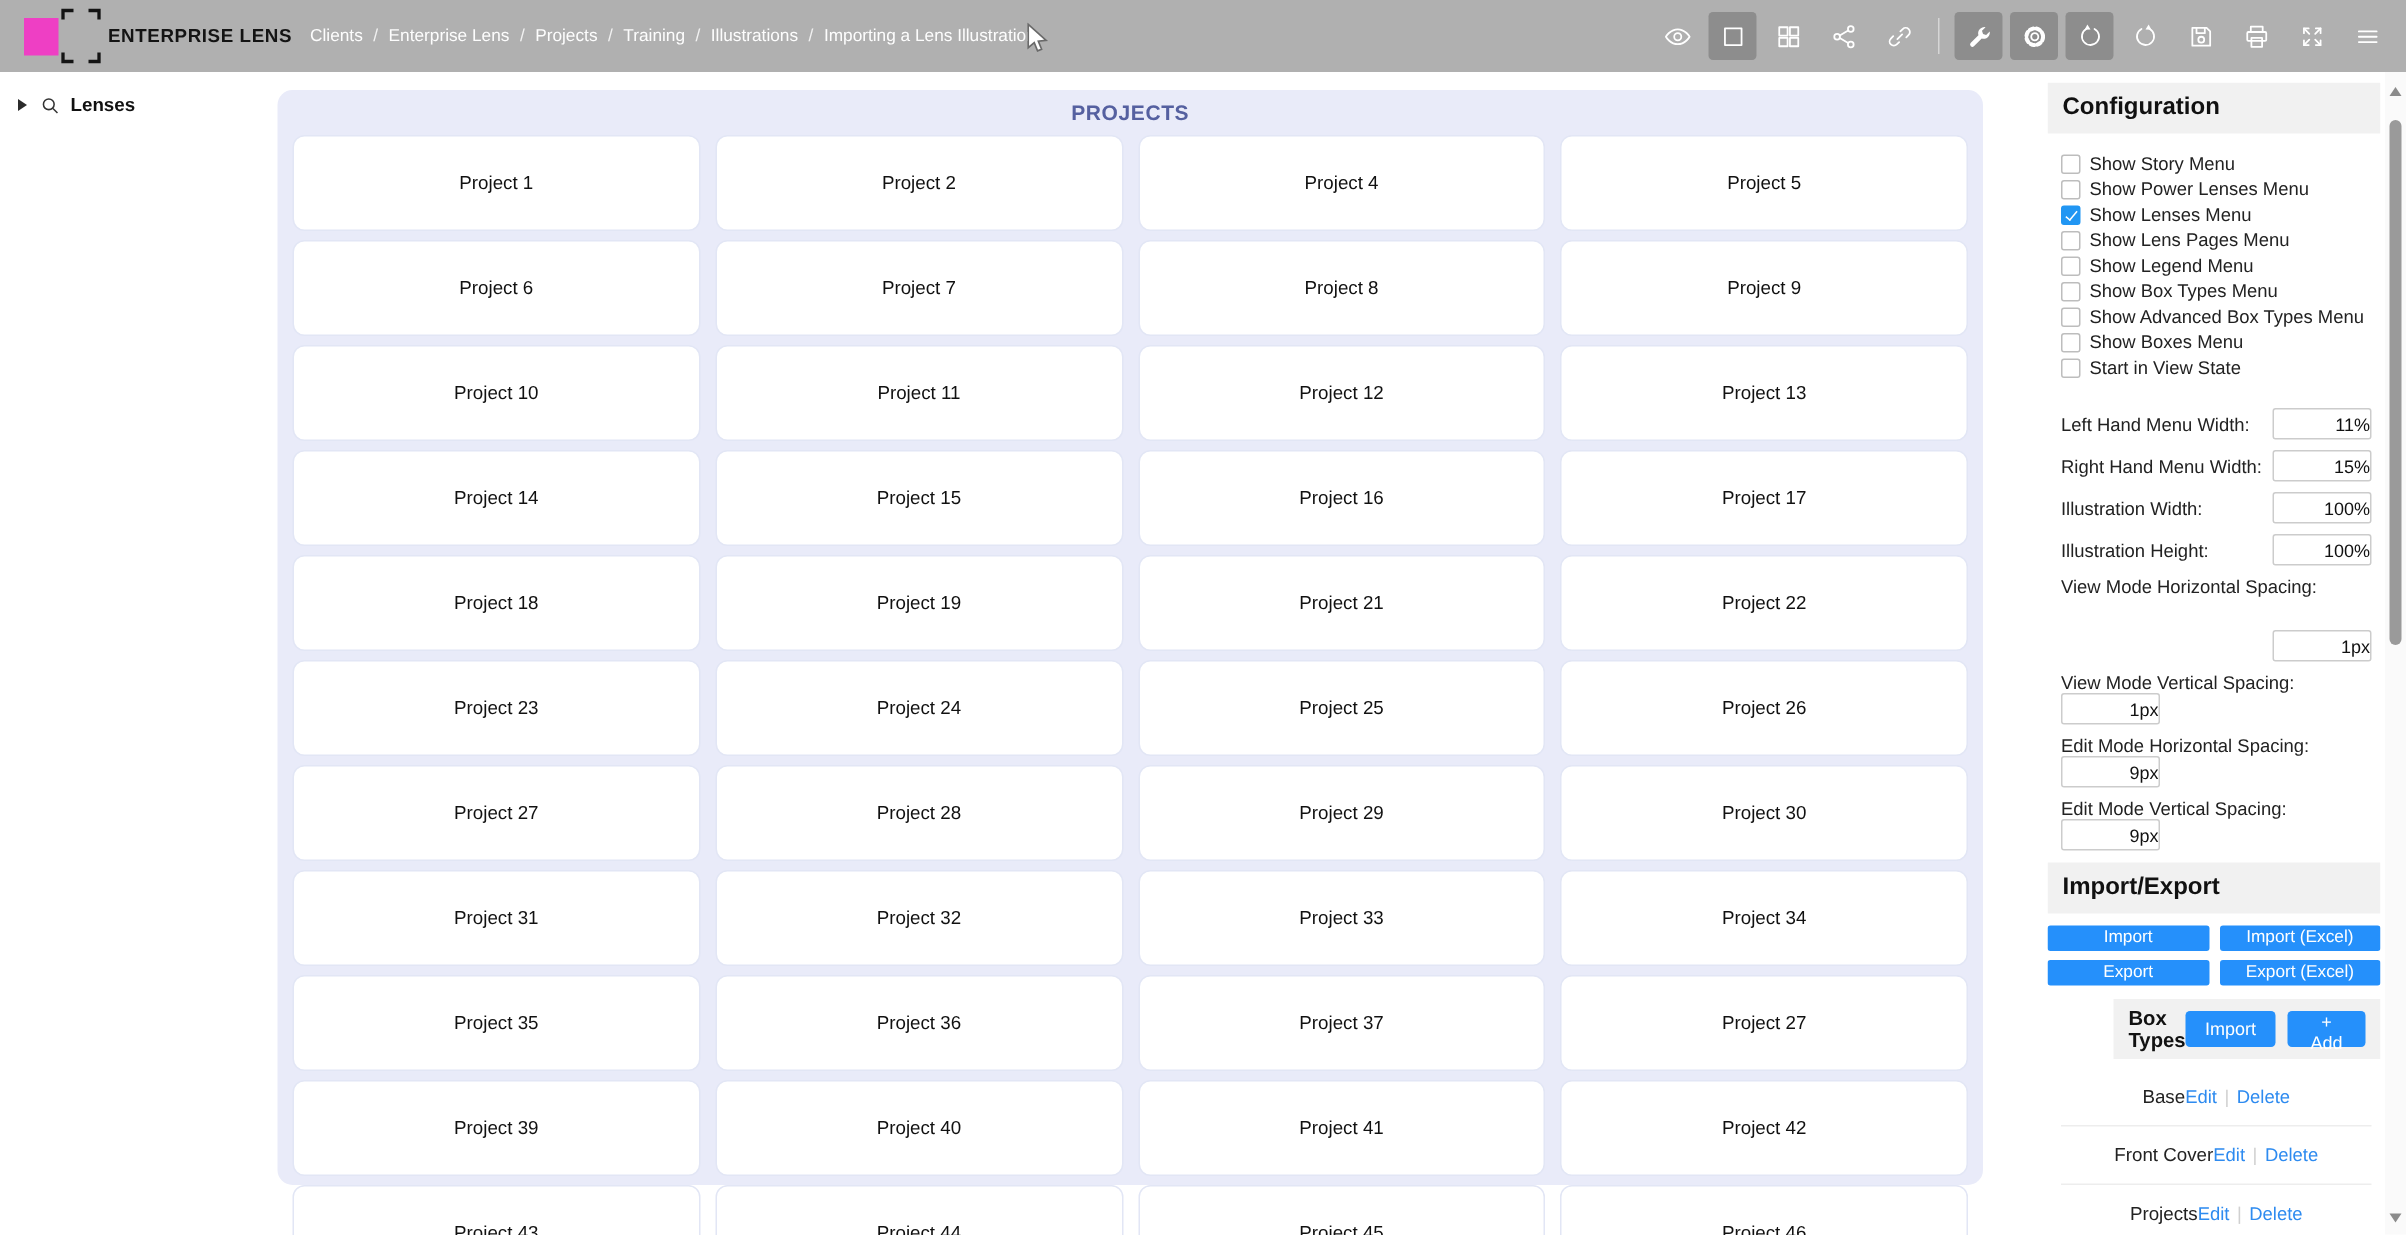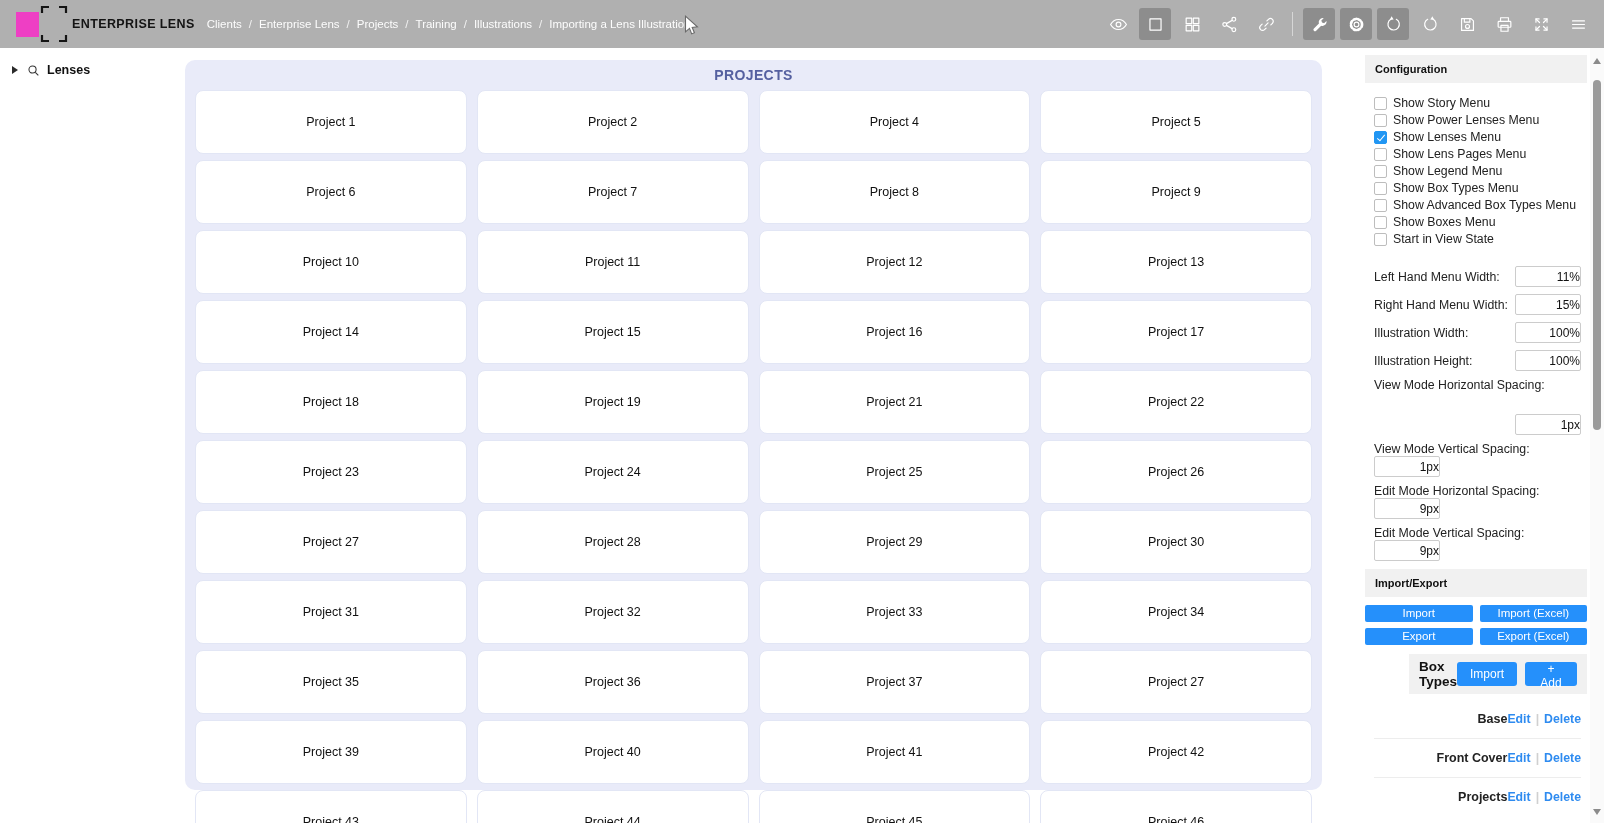--- a/index.html
+++ b/index.html
@@ -42,21 +42,21 @@
     letter-spacing:.4px; padding:7px 0 5px; }
   .projects-grid { display:grid; grid-template-columns:repeat(4,1fr);
     grid-auto-rows:64px; gap:6px 10px; padding:2px 10px 8px; }
   .project-card { background:#fff; border:1px solid #e2e6f5; border-radius:8px;
     display:flex; align-items:center; justify-content:center; font-size:12.5px; color:#111;
     cursor:pointer; }
 
   
   .right-panel { position:absolute; left:1365px; top:55px; width:222px; height:768px;
     background:#fff; overflow:hidden; }
-  .section-header { background:#f1f1f1; font-size:11px; font-weight:bold; color:#111;
+  .section-header { background:#f1f1f1; font-size:16px; font-weight:bold; color:#111;
     padding:8px 0 8px 10px; }
   .check-list { padding:13px 0 6px 9px; display:flex; flex-direction:column; gap:3px; }
   .checkrow { display:flex; align-items:center; cursor:pointer; }
   .cb { width:13px; height:13px; border:1px solid #bdbdbd; border-radius:2px; background:#fff;
     flex:none; position:relative; margin-right:6px; }
   .checkrow.checked .cb { background:#2196f3; border-color:#2196f3; }
   .checkrow.checked .cb::after { content:""; position:absolute; left:4px; top:1px;
     width:3px; height:7px; border:solid #fff; border-width:0 1.8px 1.8px 0; transform:rotate(40deg); }
   .cb-label { font-size:12.3px; color:#222; }
 
@@ -75,21 +75,21 @@
     font-family:inherit; font-size:11.5px; height:17px; line-height:17px; text-align:center;
     cursor:pointer; padding:0; }
 
   .bar-row { background:#f1f1f1; display:flex; align-items:center; padding:5px 10px 5px 10px;margin-left:44px; }
   .bar-title { font-size:13.5px; font-weight:bold; color:#111; flex:1; }
   .btn-blue2 { background:#2590fb; color:#fff; border:none; border-radius:3px;
     font-family:inherit; font-size:12px; height:24px; padding:0 13px; cursor:pointer; }
   .btn-blue2 + .btn-blue2 { margin-left:8px; }
 
   .bt-list { padding:6px 6px 4px 9px; }
-  .bt-row { display:flex; align-items:center; justify-content:flex-end; padding:12px 0;font-weight:bold; }
+  .bt-row { display:flex; align-items:center; justify-content:center; padding:12px 0; }
   .bt-row + .bt-row { border-top:1px solid #ededed; }
   .bt-name { font-size:12.5px; color:#222; }
   .bt-actions { font-size:12.3px; }
   .bt-actions a { color:#2e8bf0; text-decoration:none; cursor:pointer; }
   .bt-actions .pipe { color:#d0d0d0; margin:0 5px; }
 
   .lg-bar { margin-top:6px; }
 
   
   .scrollbar { position:absolute; left:1590px; top:48px; width:14px; height:775px; background:#fafafa; }

